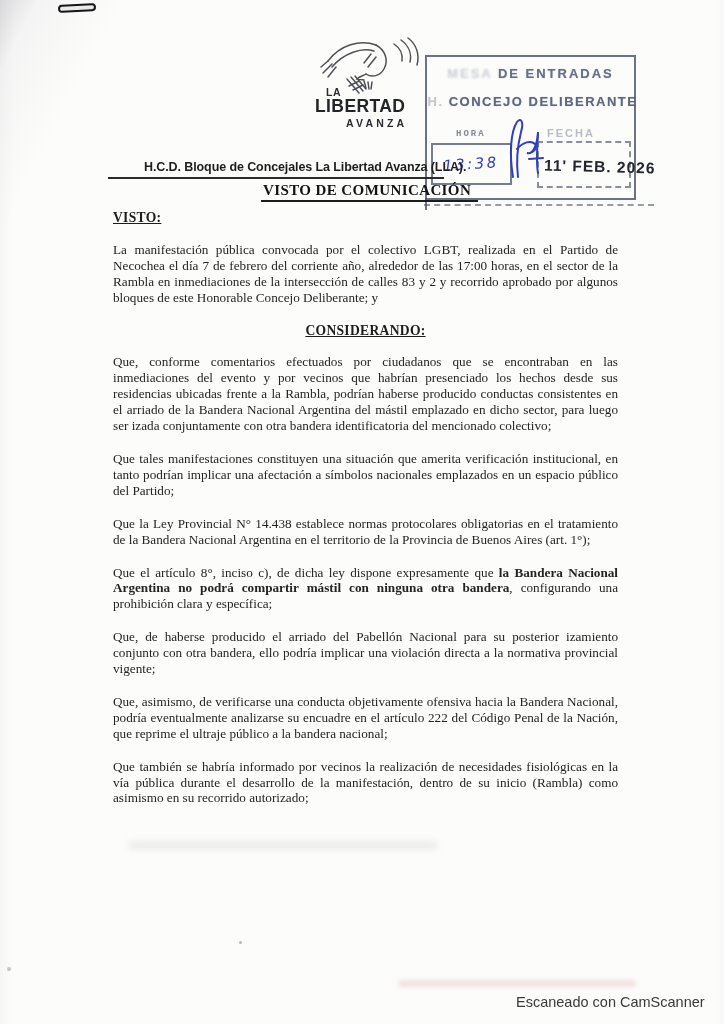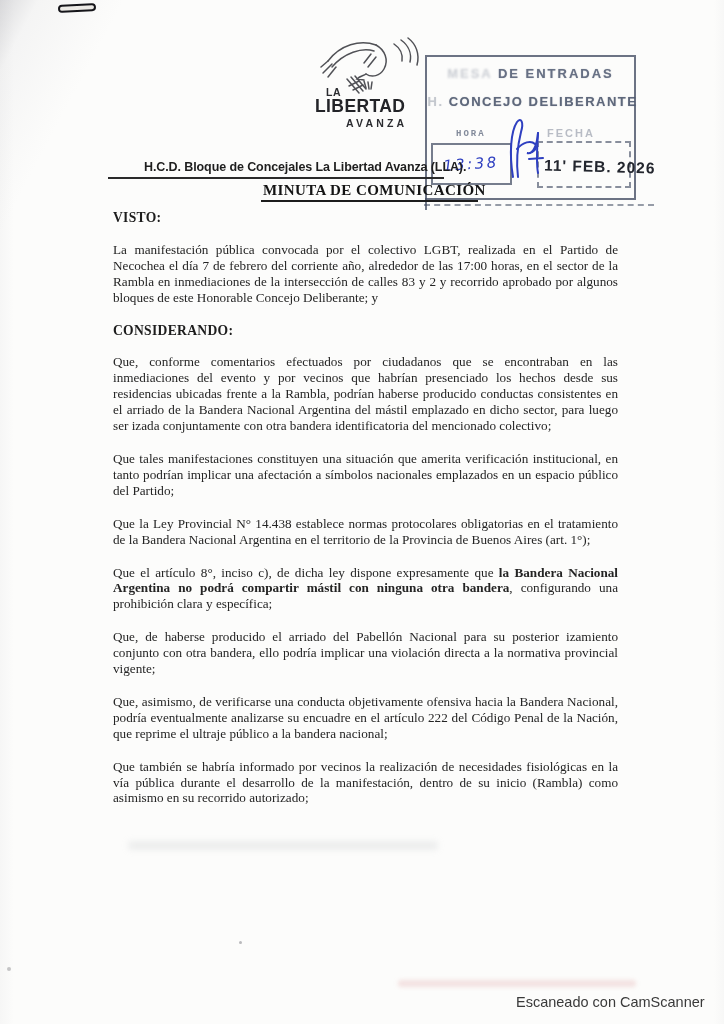--- a/index.html
+++ b/index.html
@@ -74,22 +74,22 @@
   .office-line { position:absolute; left:120px; top:160px; font-family:"Liberation Sans",sans-serif;
     font-weight:bold; font-size:12.5px; color:#1e1e1e; letter-spacing:-.1px;margin-left:24px; }
   .office-underline { position:absolute; left:108px; top:177px; width:336px; height:2px; background:#2a2a2a; }
   .doc-title { position:absolute; left:263px; top:182px; font-weight:bold; font-size:15px;
     letter-spacing:.4px; color:#141414; }
   .title-underline { position:absolute; left:261px; top:200px; width:217px; height:2px; background:#1c1c1c; }
 
   
   .doc-body { position:absolute; left:113px; top:210px; width:505px;
     font-size:13.2px; line-height:15.9px; color:#242424; }
-  .doc-body .sec-label { font-weight:bold; font-size:13.6px; letter-spacing:.3px; margin:0 0 16px 0; color:#1d1d1d; }
-  .doc-body .sec-label.considerando { margin-top:0; }
+  .doc-body .sec-label { font-weight:bold; font-size:13.6px; letter-spacing:.3px; margin:0 0 16px 0; color:#1d1d1d;text-decoration:underline; }
+  .doc-body .sec-label.considerando { margin-top:0;text-align:center; }
   .doc-body p.para { text-align:justify; margin:0 0 17px 0; }
   .doc-body p.para b { font-weight:bold; }
 
   .camscanner { position:absolute; left:516px; top:994px; font-family:"Liberation Sans",sans-serif;
     font-size:14.5px; color:#3a3a3a; }
 </style>
 </head>
 <body>
 
 <div class="page">
@@ -152,21 +152,21 @@
     <svg class="initials-svg" width="46" height="76" viewBox="0 0 46 76" fill="none" stroke="#2e3fc0" stroke-width="2" stroke-linecap="round">
       <path d="M10 62 C6 38 8 16 14 7 C18 2 21 7 18 17 C15 29 13 46 15 62"></path>
       <path d="M14 34 C20 27 28 25 32 29 C35 33 30 39 24 38 C30 40 34 30 35 18"></path>
       <path d="M35 18 C34 34 33 48 35 58"></path>
       <path d="M26 44 L40 43"></path>
     </svg>
   </div>
 
   <div class="office-line">H.C.D. Bloque de Concejales La Libertad Avanza (LLA).</div>
   <div class="office-underline"></div>
-  <div class="doc-title">MINUTA DE COMUNICACIÓN</div>
+  <div class="doc-title">VISTO DE COMUNICACIÓN</div>
   <div class="title-underline"></div>
 
   <div class="doc-body">
     <div class="sec-label">VISTO:</div>
     <p class="para">La manifestación pública convocada por el colectivo LGBT, realizada en el Partido de Necochea el día 7 de febrero del corriente año, alrededor de las 17:00 horas, en el sector de la Rambla en inmediaciones de la intersección de calles 83 y 2 y recorrido aprobado por algunos bloques de este Honorable Concejo Deliberante; y</p>
     <div class="sec-label considerando">CONSIDERANDO:</div>
     <p class="para"><span>Que, conforme comentarios efectuados por ciudadanos que se encontraban en las inmediaciones del evento y por vecinos que habrían presenciado los hechos desde sus residencias ubicadas frente a la Rambla, podrían haberse producido conductas consistentes en el arriado de la Bandera Nacional Argentina del mástil emplazado en dicho sector, para luego ser izada conjuntamente con otra bandera identificatoria del mencionado colectivo;</span></p>
     <p class="para"><span>Que tales manifestaciones constituyen una situación que amerita verificación institucional, en tanto podrían implicar una afectación a símbolos nacionales emplazados en un espacio público del Partido;</span></p>
     <p class="para"><span>Que la Ley Provincial N° 14.438 establece normas protocolares obligatorias en el tratamiento de la Bandera Nacional Argentina en el territorio de la Provincia de Buenos Aires (art. 1°);</span></p>
     <p class="para"><span>Que el artículo 8°, inciso c), de dicha ley dispone expresamente que </span><b>la Bandera Nacional Argentina no podrá compartir mástil con ninguna otra bandera</b><span>, configurando una prohibición clara y específica;</span></p>

